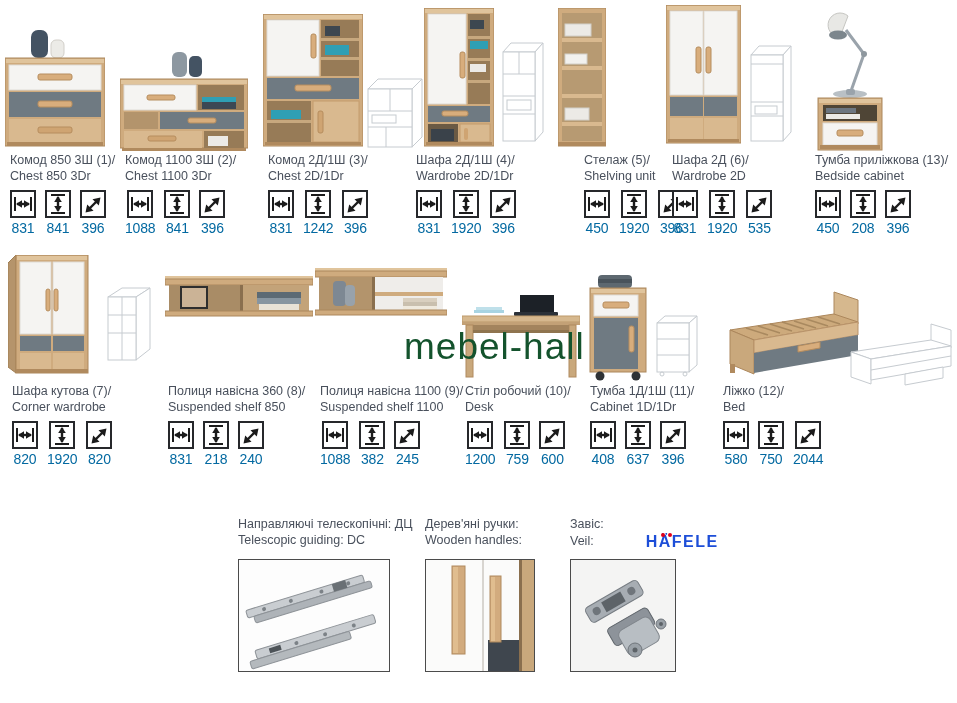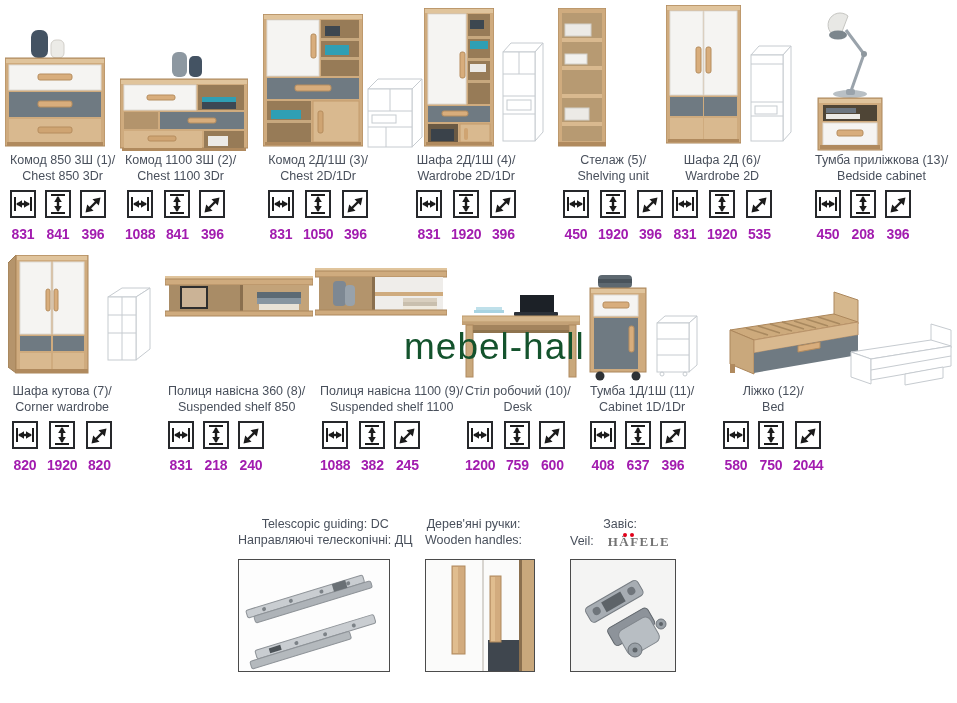--- a/index.html
+++ b/index.html
@@ -1,32 +1,32 @@
 <!DOCTYPE html>
 <html><head>
 <meta charset="utf-8">
 <style>
   html,body{margin:0;padding:0;background:#fff;}
   #canvas{position:relative;width:957px;height:703px;background:#ffffff;overflow:hidden;
           font-family:"Liberation Sans",sans-serif;color:#49505c;}
   .illu{position:absolute;}
   .card{position:absolute;}
-  .cap{font-size:12.5px;line-height:15.5px;color:#49505c;white-space:nowrap;text-align:center;}
+  .cap{font-size:12.5px;line-height:15.5px;color:#49505c;white-space:nowrap;}
   .dims{display:flex;gap:9px;margin-top:6px;}
   .dim{display:flex;flex-direction:column;align-items:center;}
   .dimbox{width:26px;height:28px;border:2px solid #26282b;background:#fff;box-sizing:border-box;
           display:flex;align-items:center;justify-content:center;}
-  .dimval{margin-top:8px;font-size:14px;font-weight:bold;color:#a21caf;letter-spacing:-0.2px;}
+  .dimval{margin-top:2px;font-size:14px;font-weight:normal;color:#0369a1;letter-spacing:-0.2px;}
   .watermark{position:absolute;left:404px;top:326px;font-size:37px;font-weight:400;
              color:#14532d;letter-spacing:1px;}
   .detail-cap{position:absolute;}
   .detail-box{position:absolute;border:1px solid #4b4b4b;background:#fff;box-sizing:border-box;overflow:hidden;}
-  .brand-line{display:flex;align-items:center;}
+  .brand-line{display:flex;align-items:center;gap:38px;}
   .brand-wrap{position:relative;display:inline-block;margin-left:14px;}
-  .brand{font-weight:bold;color:#737373;font-size:13px;letter-spacing:1.5px;line-height:18px;font-family:Liberation Serif, serif;}
+  .brand{font-weight:bold;color:#1d4ed8;font-size:16px;letter-spacing:1.5px;line-height:18px;}
   .brand-dots{position:absolute;left:15px;top:0;width:4px;height:4px;border-radius:50%;
               background:#e2001a;box-shadow:7px 0 0 #e2001a;}
   svg{display:block;}
 </style>
 </head>
 <body>
 
 <div id="canvas">
 
   <svg width="0" height="0" style="position:absolute">
@@ -401,21 +401,21 @@
             </svg>
           </div>
           <div class="dimval">831</div>
         </div>
       <div class="dim">
           <div class="dimbox">
             <svg width="18" height="20">
               <use href="#ic-h"></use>
             </svg>
           </div>
-          <div class="dimval">1050</div>
+          <div class="dimval">1242</div>
         </div>
       <div class="dim">
           <div class="dimbox">
             <svg width="18" height="20">
               <use href="#ic-d"></use>
             </svg>
           </div>
           <div class="dimval">396</div>
         </div>
     </div>
@@ -445,21 +445,21 @@
           <div class="dimbox">
             <svg width="18" height="20">
               <use href="#ic-d"></use>
             </svg>
           </div>
           <div class="dimval">396</div>
         </div>
     </div>
   </div>
 
-  <div class="card" style="left:563px;top:153px">
+  <div class="card" style="left:584px;top:153px">
     <div class="cap">Стелаж (5)/</div>
     <div class="cap">Shelving unit</div>
     <div class="dims">
       <div class="dim">
           <div class="dimbox">
             <svg width="18" height="20">
               <use href="#ic-w"></use>
             </svg>
           </div>
           <div class="dimval">450</div>
@@ -725,22 +725,22 @@
             <svg width="18" height="20">
               <use href="#ic-d"></use>
             </svg>
           </div>
           <div class="dimval">2044</div>
         </div>
     </div>
   </div>
 
   <div class="detail-cap" style="left:238px;top:517px">
+    <div class="cap">Направляючі телескопічні: ДЦ</div>
     <div class="cap">Telescopic guiding: DC</div>
-    <div class="cap">Направляючі телескопічні: ДЦ</div>
   </div>
   <div class="detail-box" style="left:238px;top:559px;width:152px;height:113px">
     <svg width="150" height="111" viewBox="0 0 150 111">
       <rect width="150" height="111" fill="#fdfdfd"></rect>
       <g transform="rotate(-17 75 38)">
         <rect x="6" y="30" width="122" height="8" rx="2" fill="#c9cdd1" stroke="#8e9398"></rect>
         <rect x="12" y="38" width="122" height="7" rx="2" fill="#aeb3b8" stroke="#8e9398"></rect>
         <circle cx="24" cy="34" r="2" fill="#7c8287"></circle>
           <circle cx="52" cy="34" r="2" fill="#7c8287"></circle>
         <circle cx="84" cy="34" r="2" fill="#7c8287"></circle>

